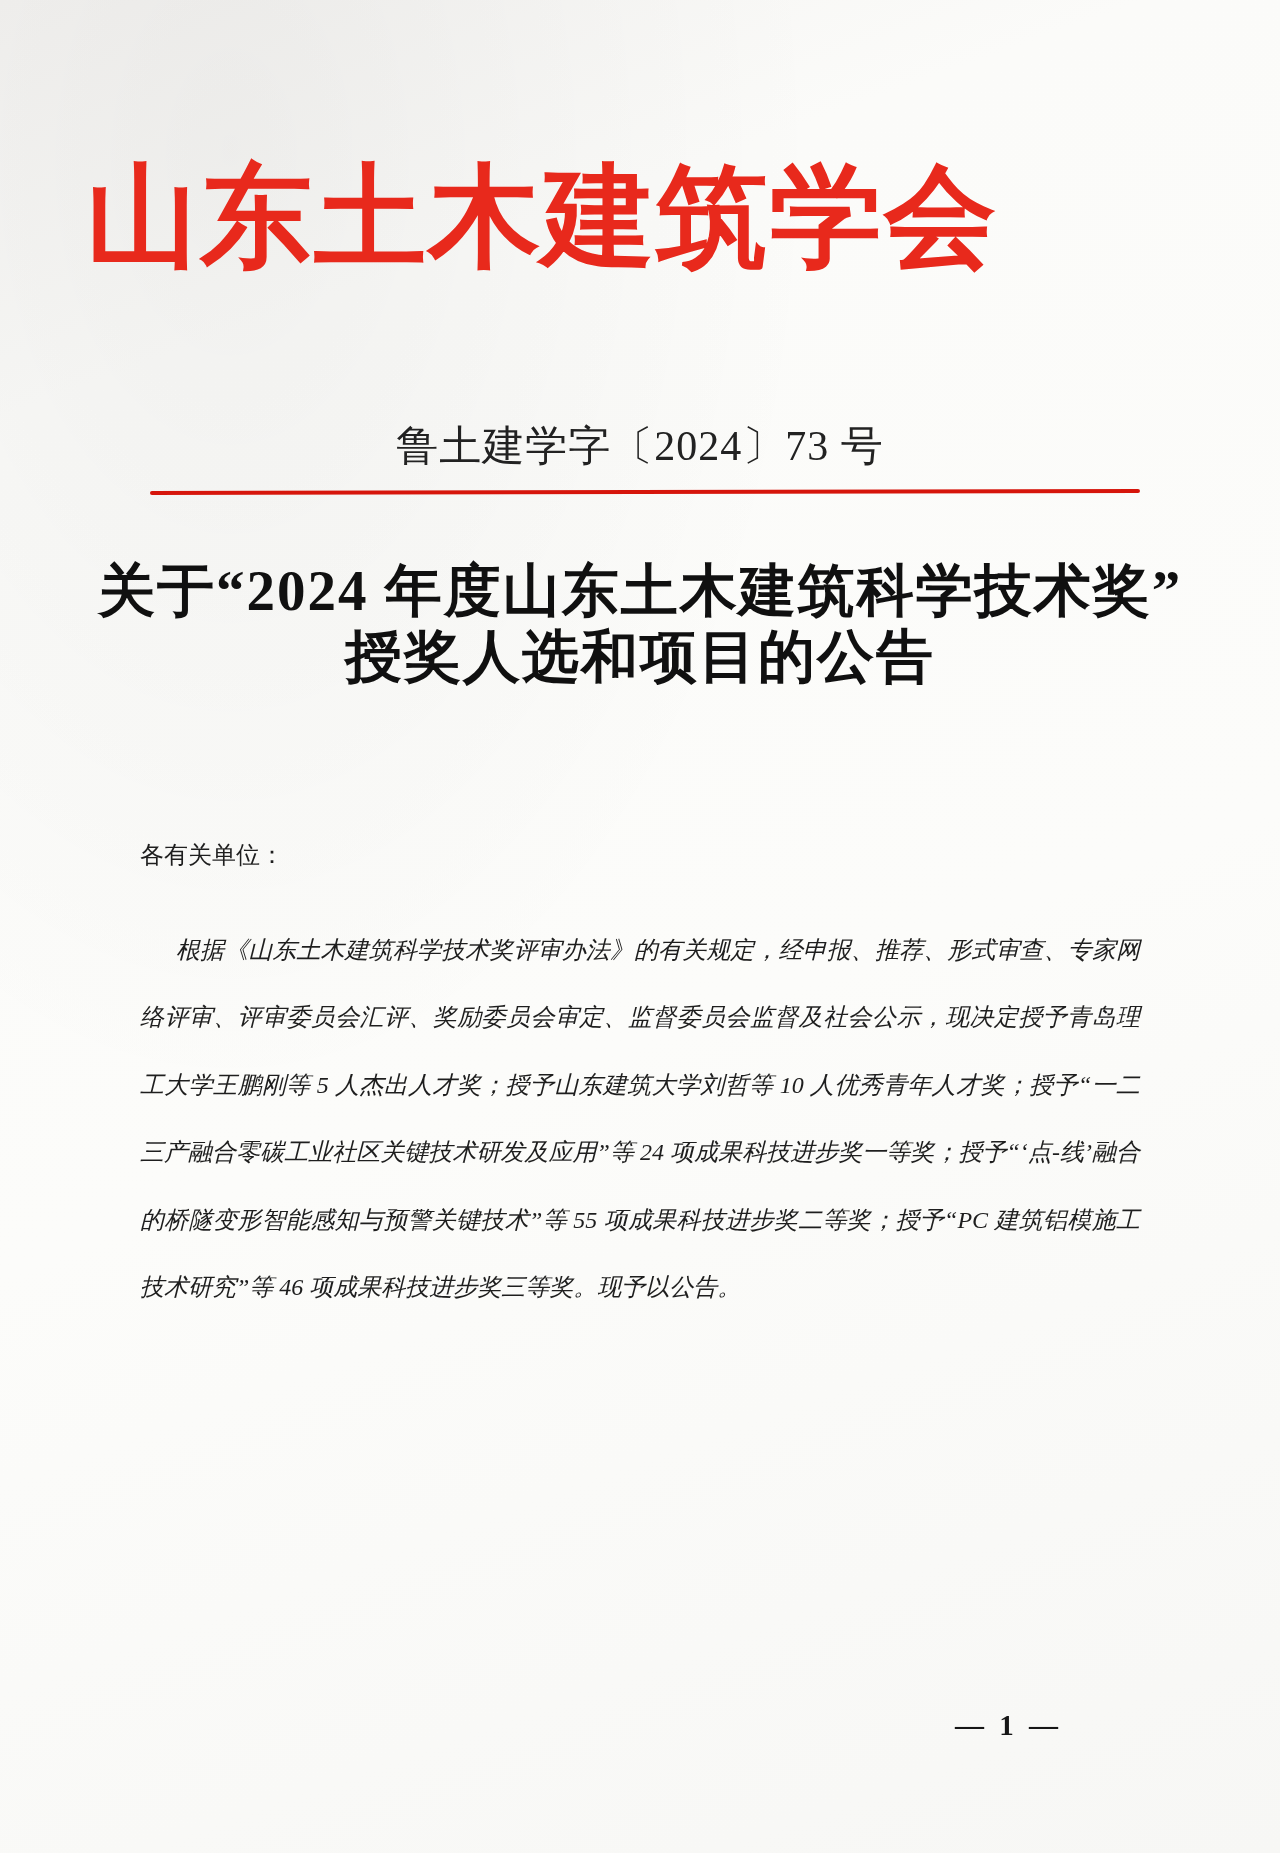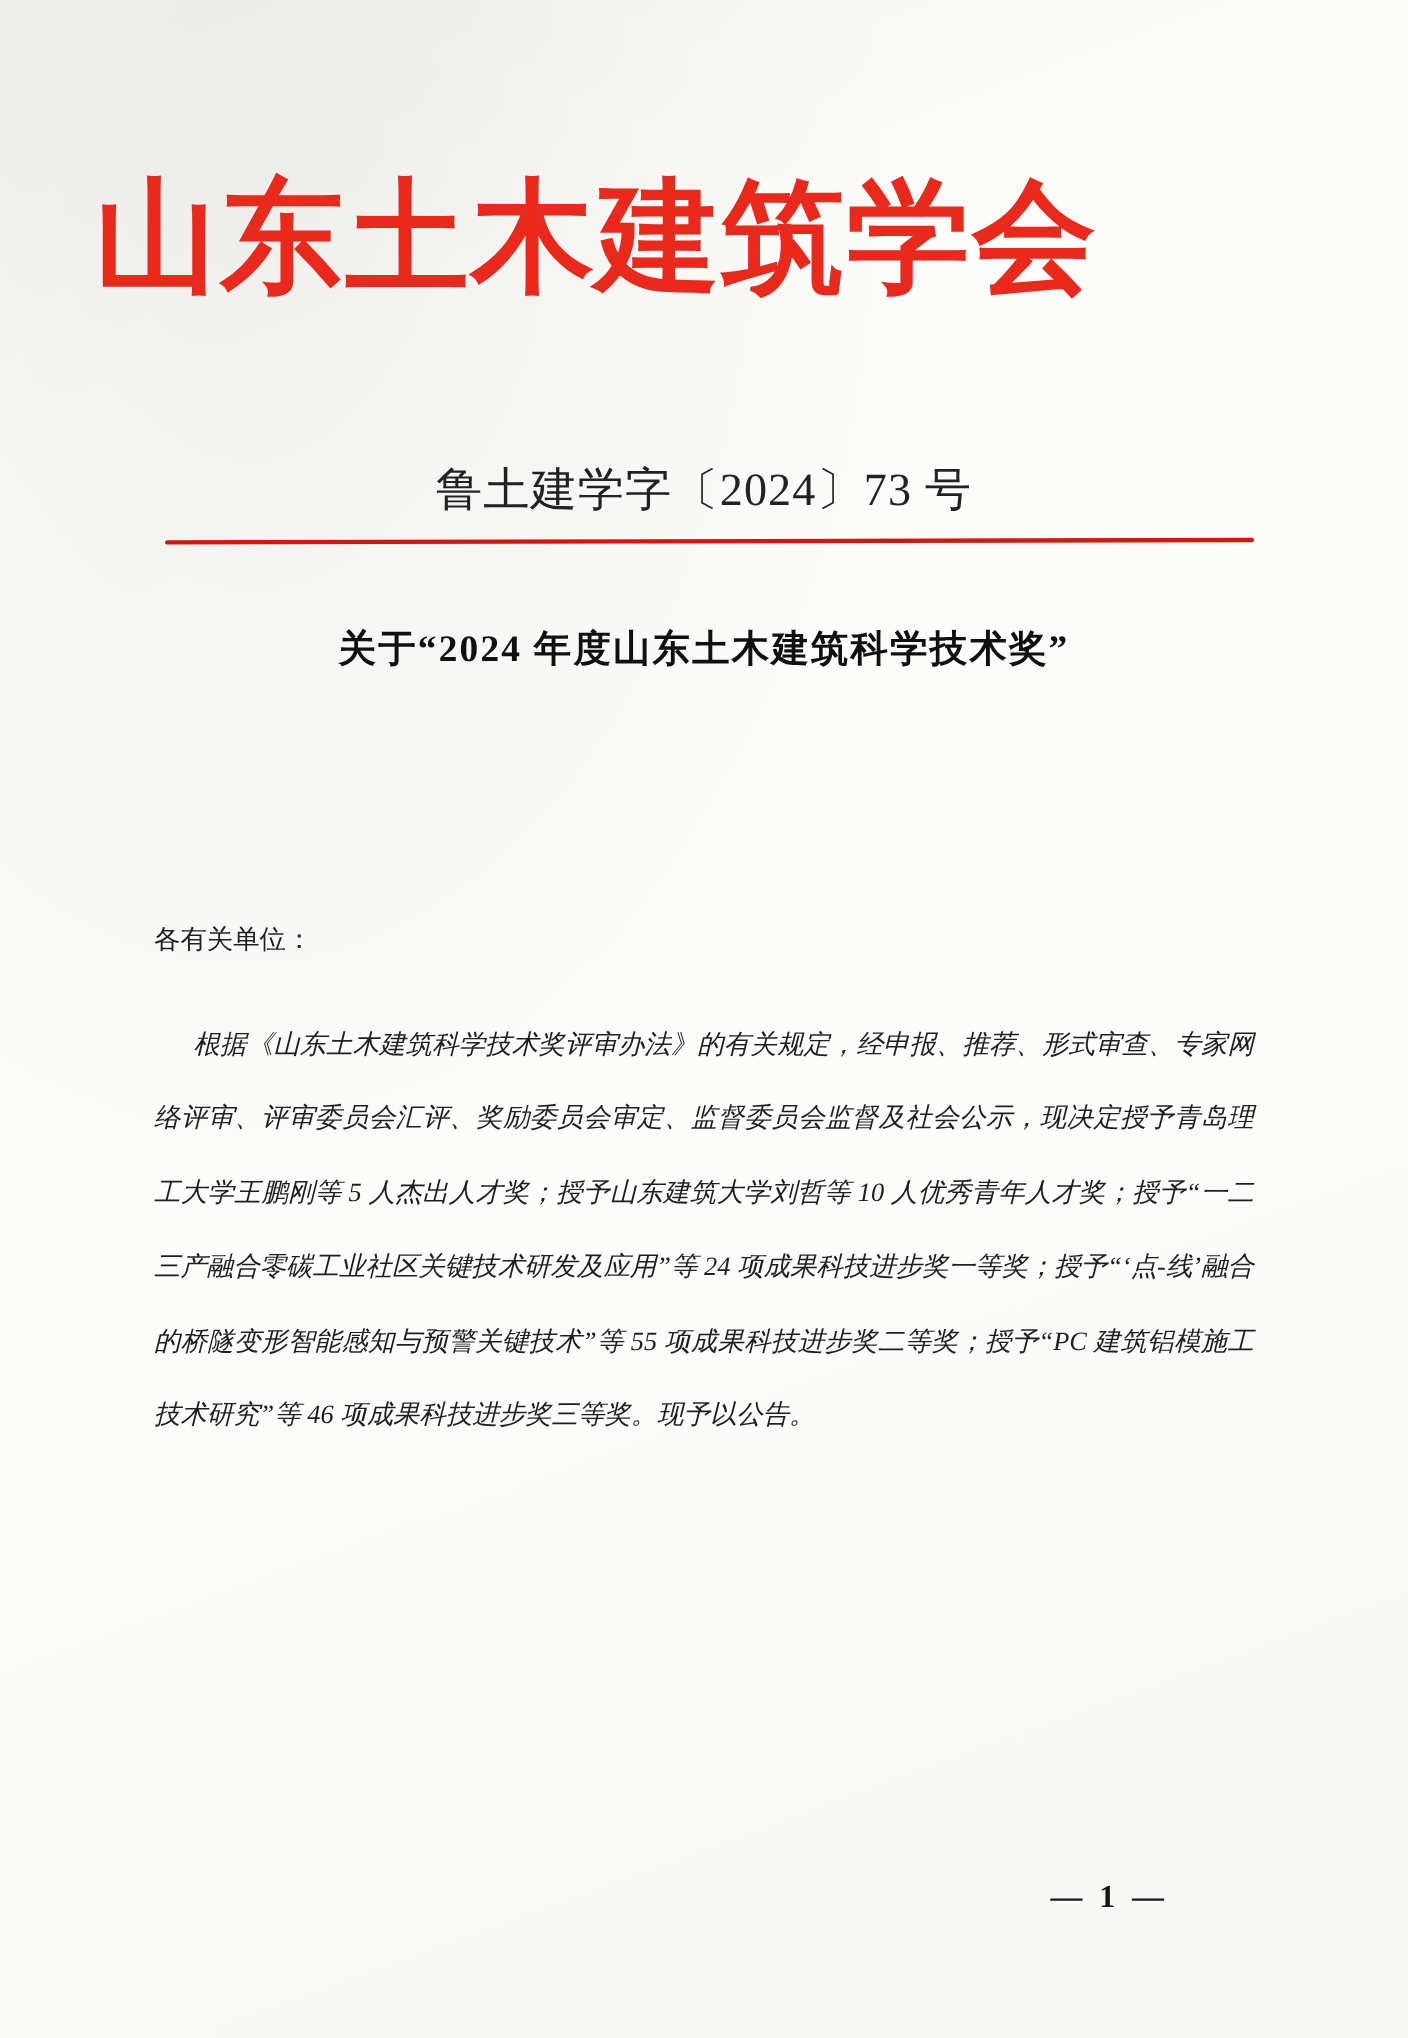--- a/index.html
+++ b/index.html
@@ -63,21 +63,21 @@
 
   
   .notice-title {
     position: absolute;
     top: 558px;
     left: 0;
     width: 100%;
     text-align: center;
     font-weight: bold;
     color: #101010;
-    font-size: 34px;
+    font-size: 57px;
     line-height: 66px;
     letter-spacing: 2px;
   }
 
   
   .body-block {
     position: absolute;
     top: 822px;
     left: 140px;
     width: 1000px;
@@ -118,20 +118,21 @@
 <div class="page">
 
   <div class="masthead">山东土木建筑学会</div>
 
   <div class="doc-number">鲁土建学字〔2024〕73 号</div>
 
   <div class="red-rule"></div>
 
   <div class="notice-title">
     <div>关于“2024 年度山东土木建筑科学技术奖”</div>
+    <div>授奖人选和项目的公告</div>
   </div>
 
   <div class="body-block">
     <p class="salutation">各有关单位：</p>
     <p class="body-para first">根据《山东土木建筑科学技术奖评审办法》的有关规定，经申报、推荐、形式审查、专家网络评审、评审委员会汇评、奖励委员会审定、监督委员会监督及社会公示，现决定授予青岛理工大学王鹏刚等 5 人杰出人才奖；授予山东建筑大学刘哲等 10 人优秀青年人才奖；授予“一二三产融合零碳工业社区关键技术研发及应用”等 24 项成果科技进步奖一等奖；授予“‘点-线’融合的桥隧变形智能感知与预警关键技术”等 55 项成果科技进步奖二等奖；授予“PC 建筑铝模施工技术研究”等 46 项成果科技进步奖三等奖。现予以公告。</p>
   </div>
 
   <div class="page-number">— 1 —</div>
 
 </div>

